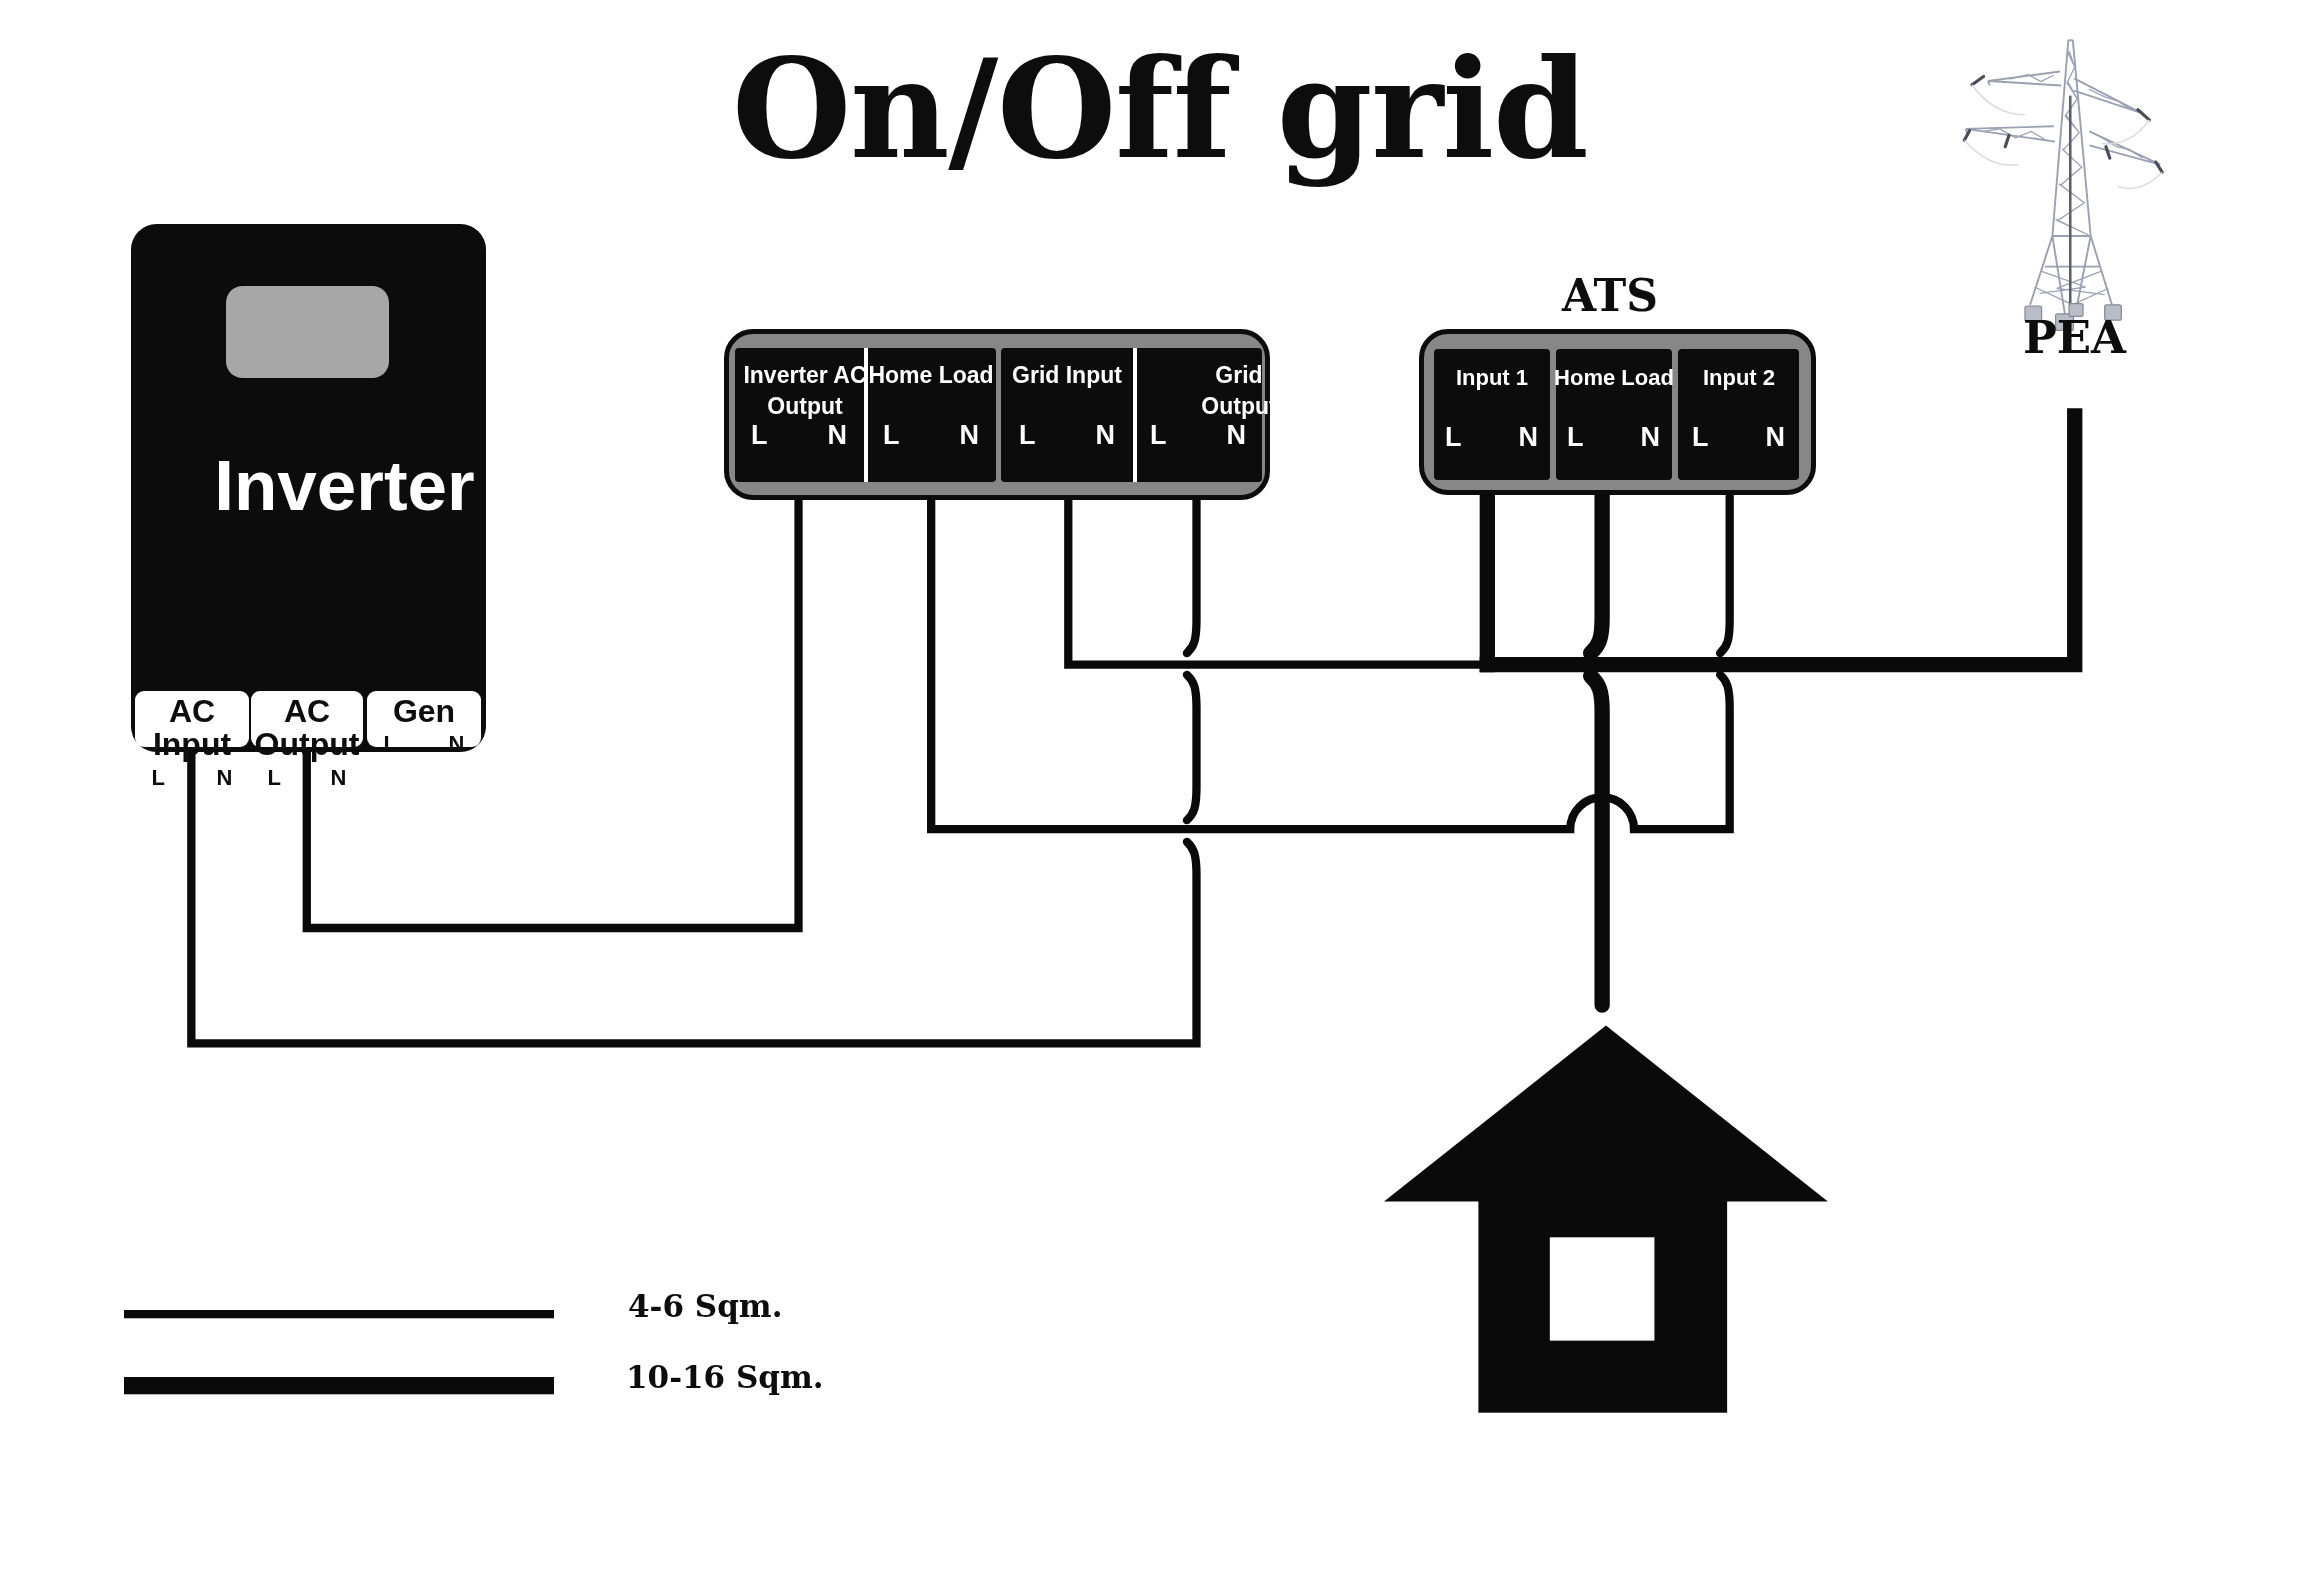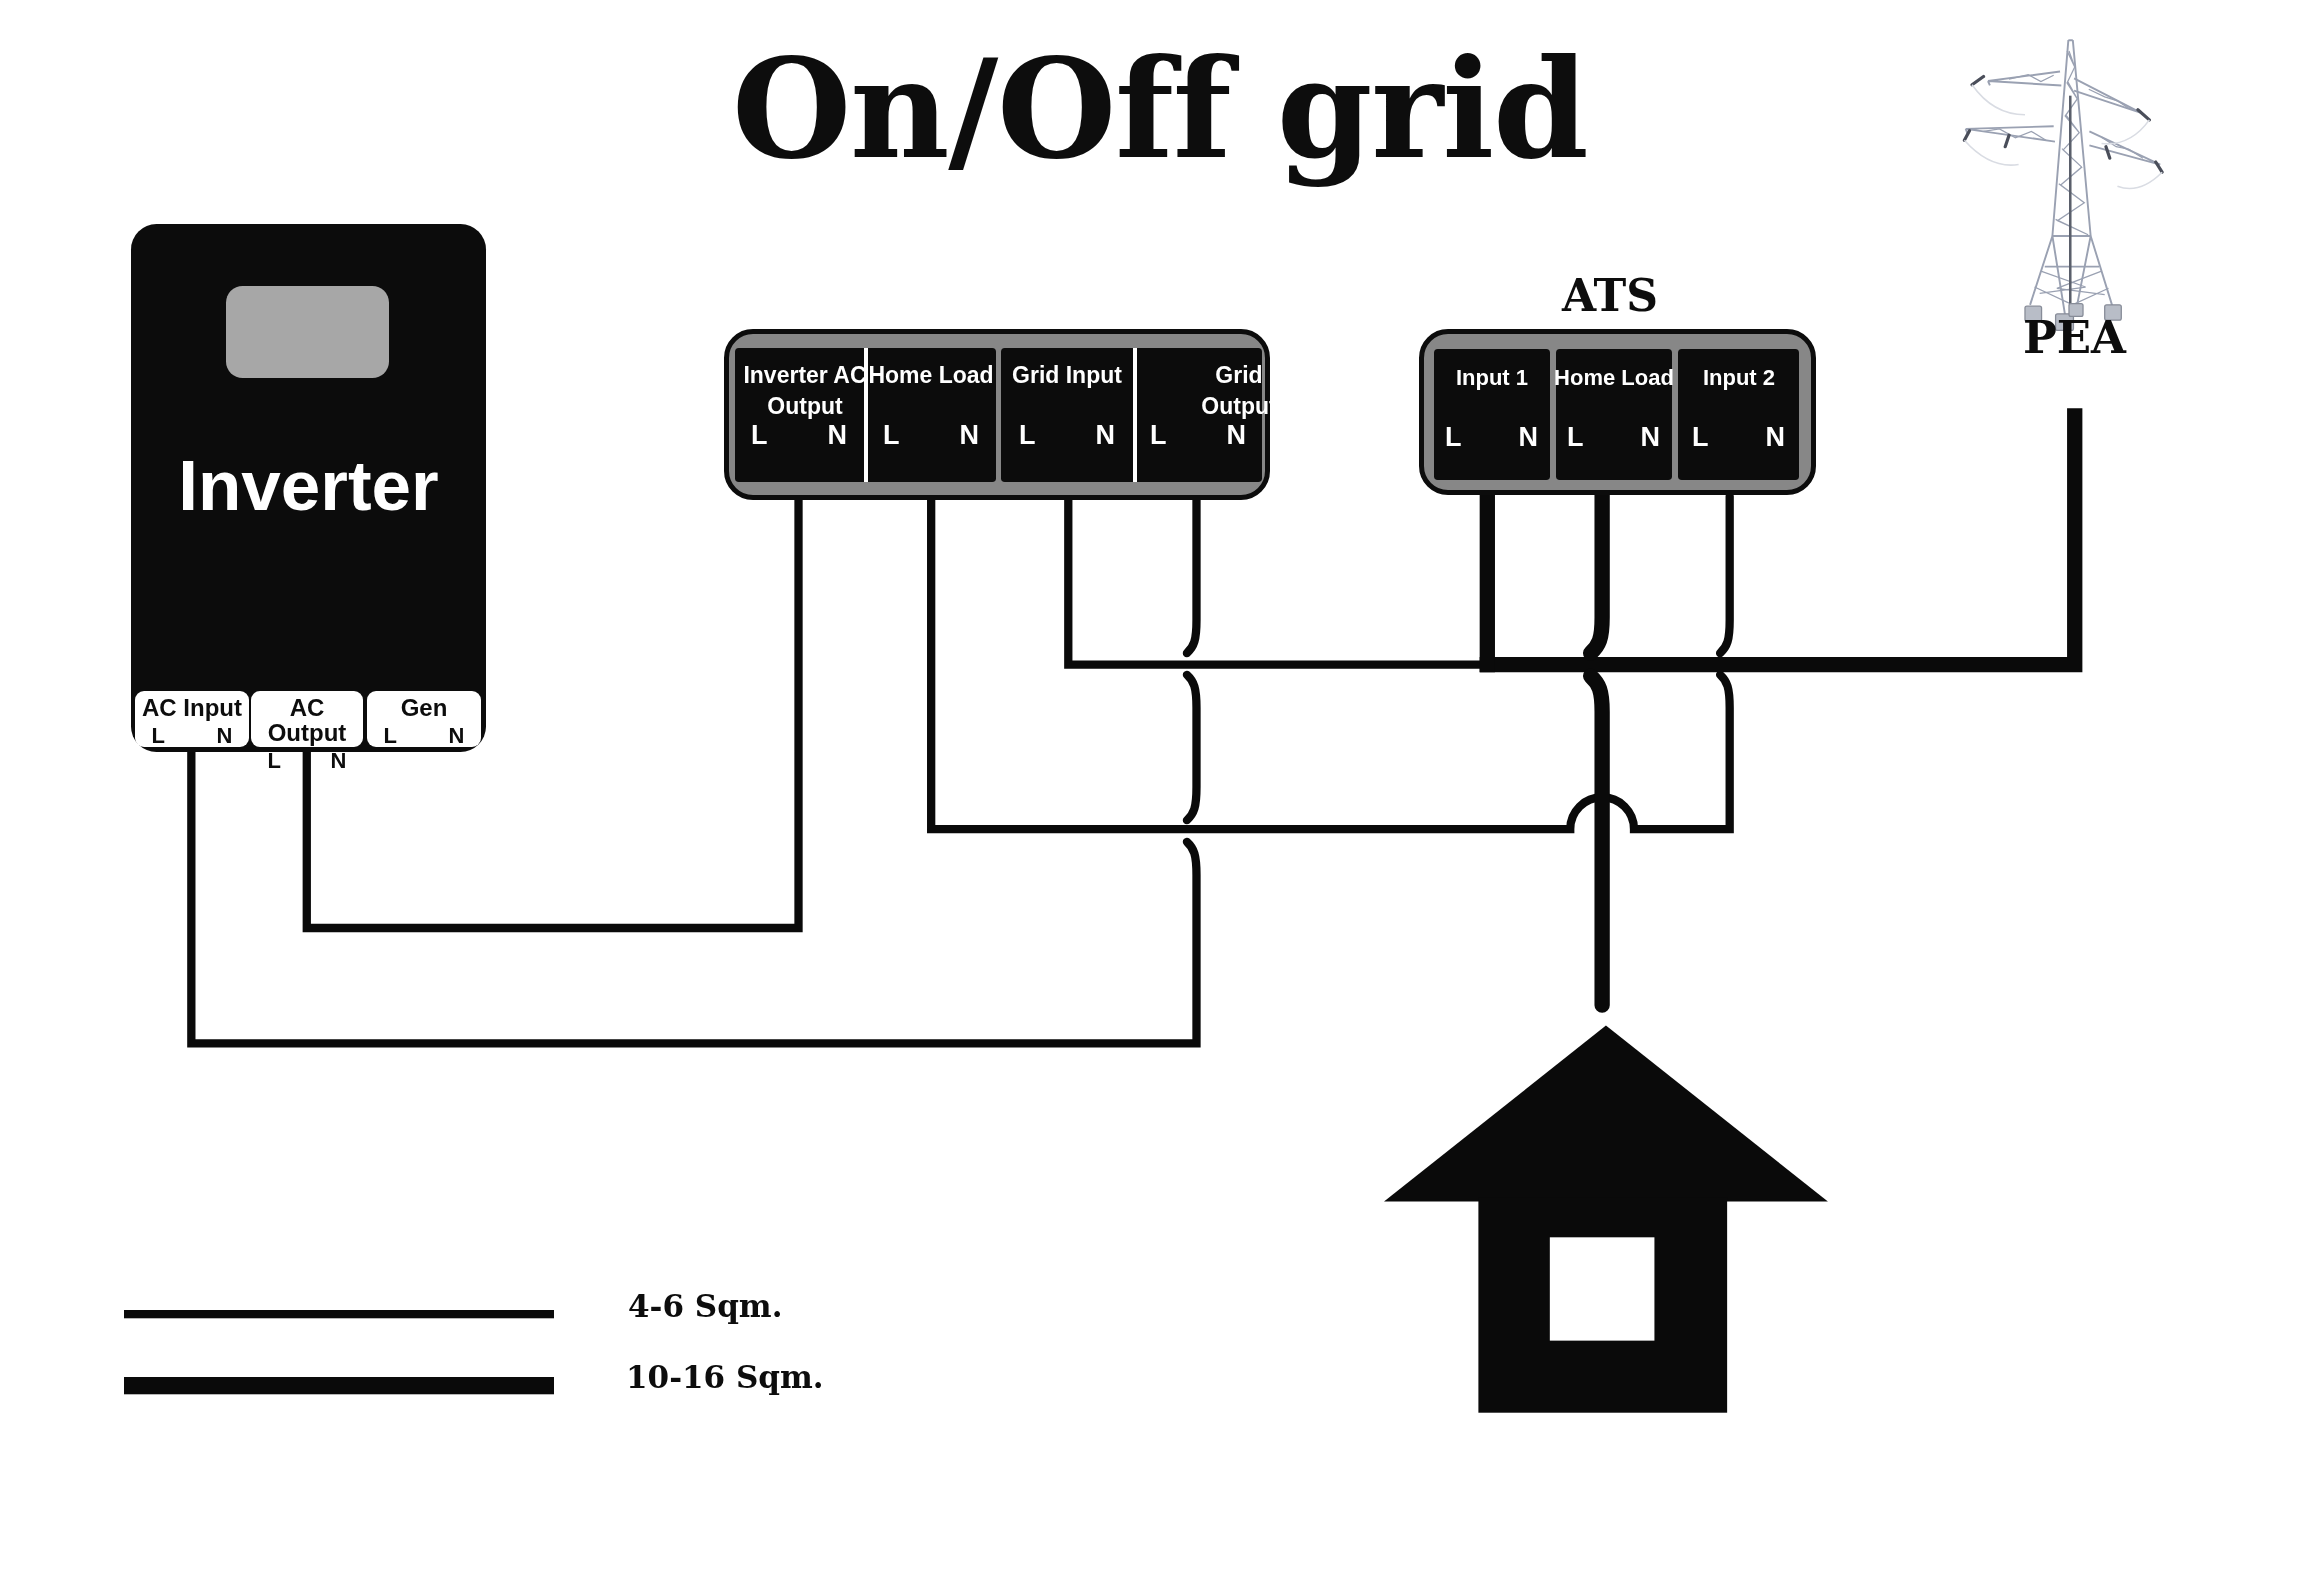--- a/index.html
+++ b/index.html
@@ -4,23 +4,23 @@
 <style>
   html,body{margin:0;padding:0;background:#ffffff;}
   .canvas{position:relative;width:2319px;height:1583px;background:#ffffff;overflow:hidden;
           font-family:"Liberation Sans",sans-serif;}
   .abs{position:absolute;}
   .slab{font-family:"DejaVu Serif",serif;font-weight:bold;color:#0d0d0d;line-height:1;}
   .title{left:732px;top:40px;font-size:137px;letter-spacing:-1.3px;}
   
   .inverter{left:131px;top:224px;width:355px;height:528px;background:#0c0c0c;border-radius:25.5px;}
   .inv-display{left:226px;top:286px;width:163px;height:92px;background:#a7a7a7;border-radius:16.6px;}
-  .inv-name{left:131px;top:445px;width:355px;text-align:center;font-size:71px;color:#ffffff;font-weight:bold;}
+  .inv-name{left:131px;top:445px;width:355px;text-align:center;font-size:71px;color:#ffffff;font-weight:bold;padding-left:36px;}
   .termbox{top:691px;height:56px;background:#ffffff;border-radius:9px;}
-  .t-title{text-align:center;font-size:24px;font-weight:bold;color:#0d0d0d;margin-top:3.8px;line-height:1.05;}
+  .t-title{text-align:center;font-size:32px;font-weight:bold;color:#0d0d0d;margin-top:3.8px;line-height:1.05;}
   .t-pins{display:flex;justify-content:space-between;padding:0 16.6px;font-size:22px;font-weight:bold;color:#0d0d0d;margin-top:2.6px;}
   
   .strip{background:#878787;border:5.1px solid #0c0c0c;border-radius:29px;box-sizing:border-box;}
   .panel{background:#0c0c0c;border-radius:3.8px;}
   .divider{width:3.8px;background:#ffffff;}
   .s-title{text-align:center;font-size:23px;font-weight:bold;color:#ffffff;line-height:1.35;}
   .s-pins{display:flex;justify-content:space-between;font-size:27px;font-weight:bold;color:#ffffff;}
   .ats-word{left:1546px;top:274px;width:128px;text-align:center;font-size:44px;}
   .pea-word{left:2014px;top:315px;width:121px;text-align:center;font-size:45px;}
   

